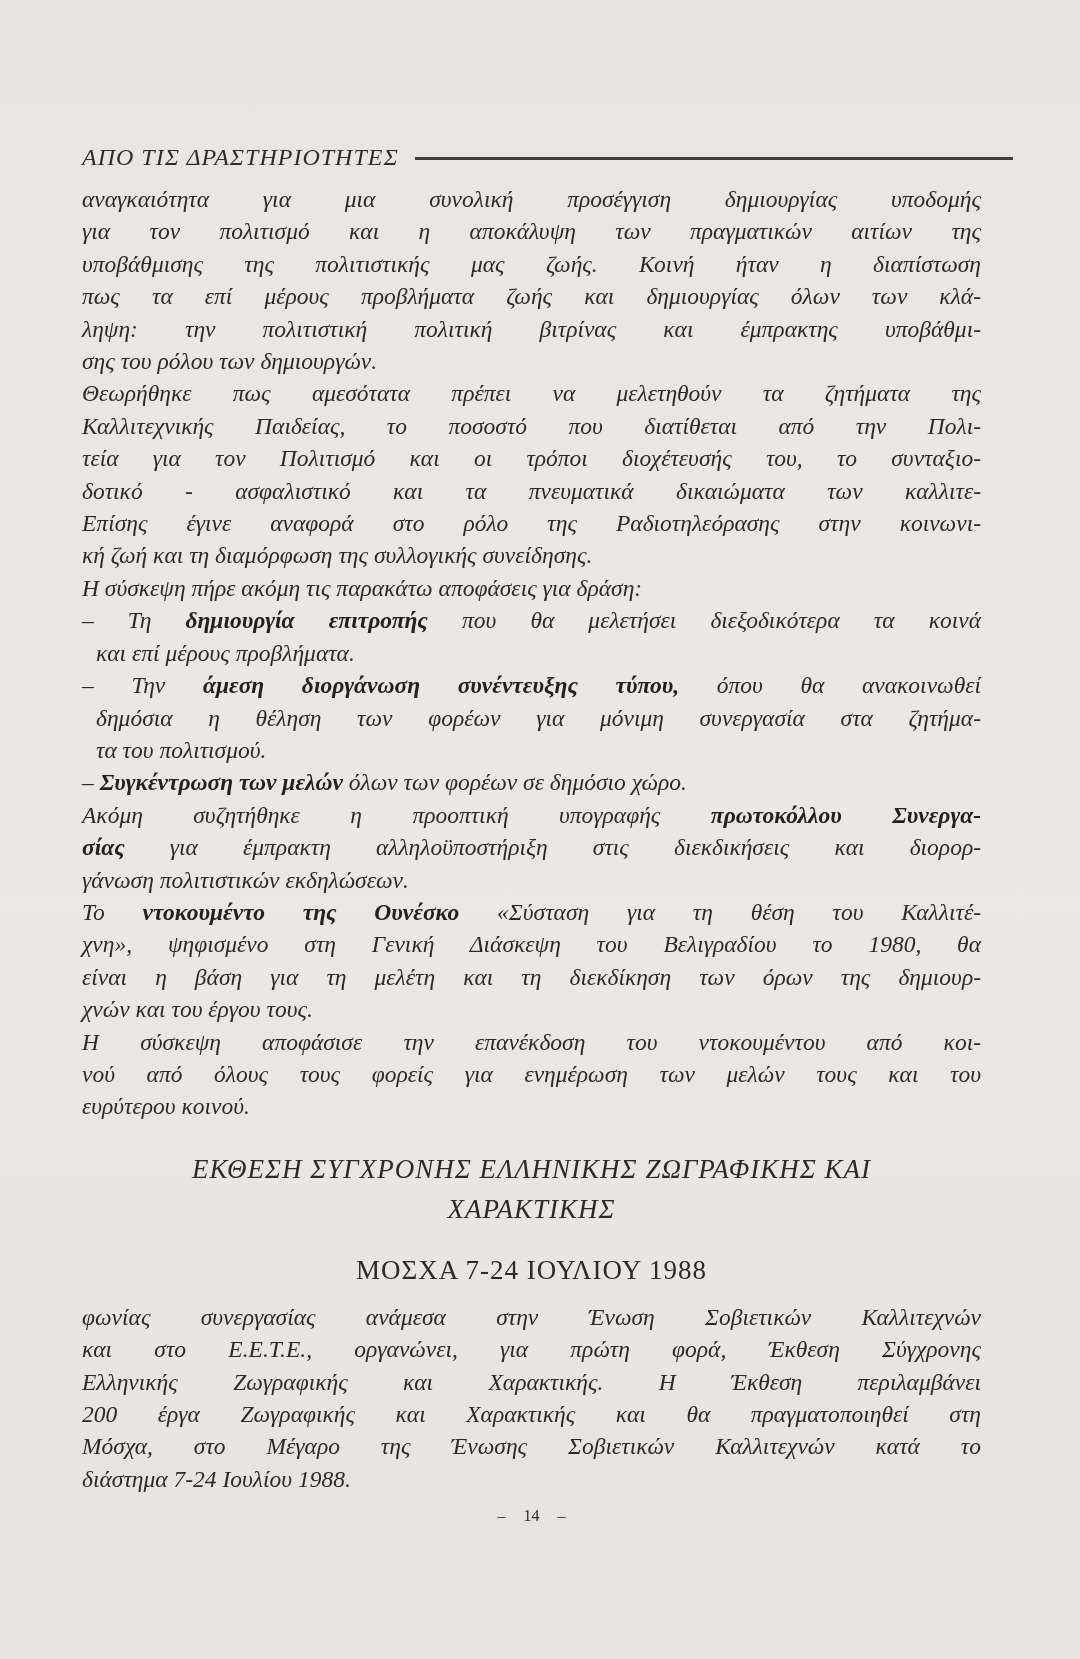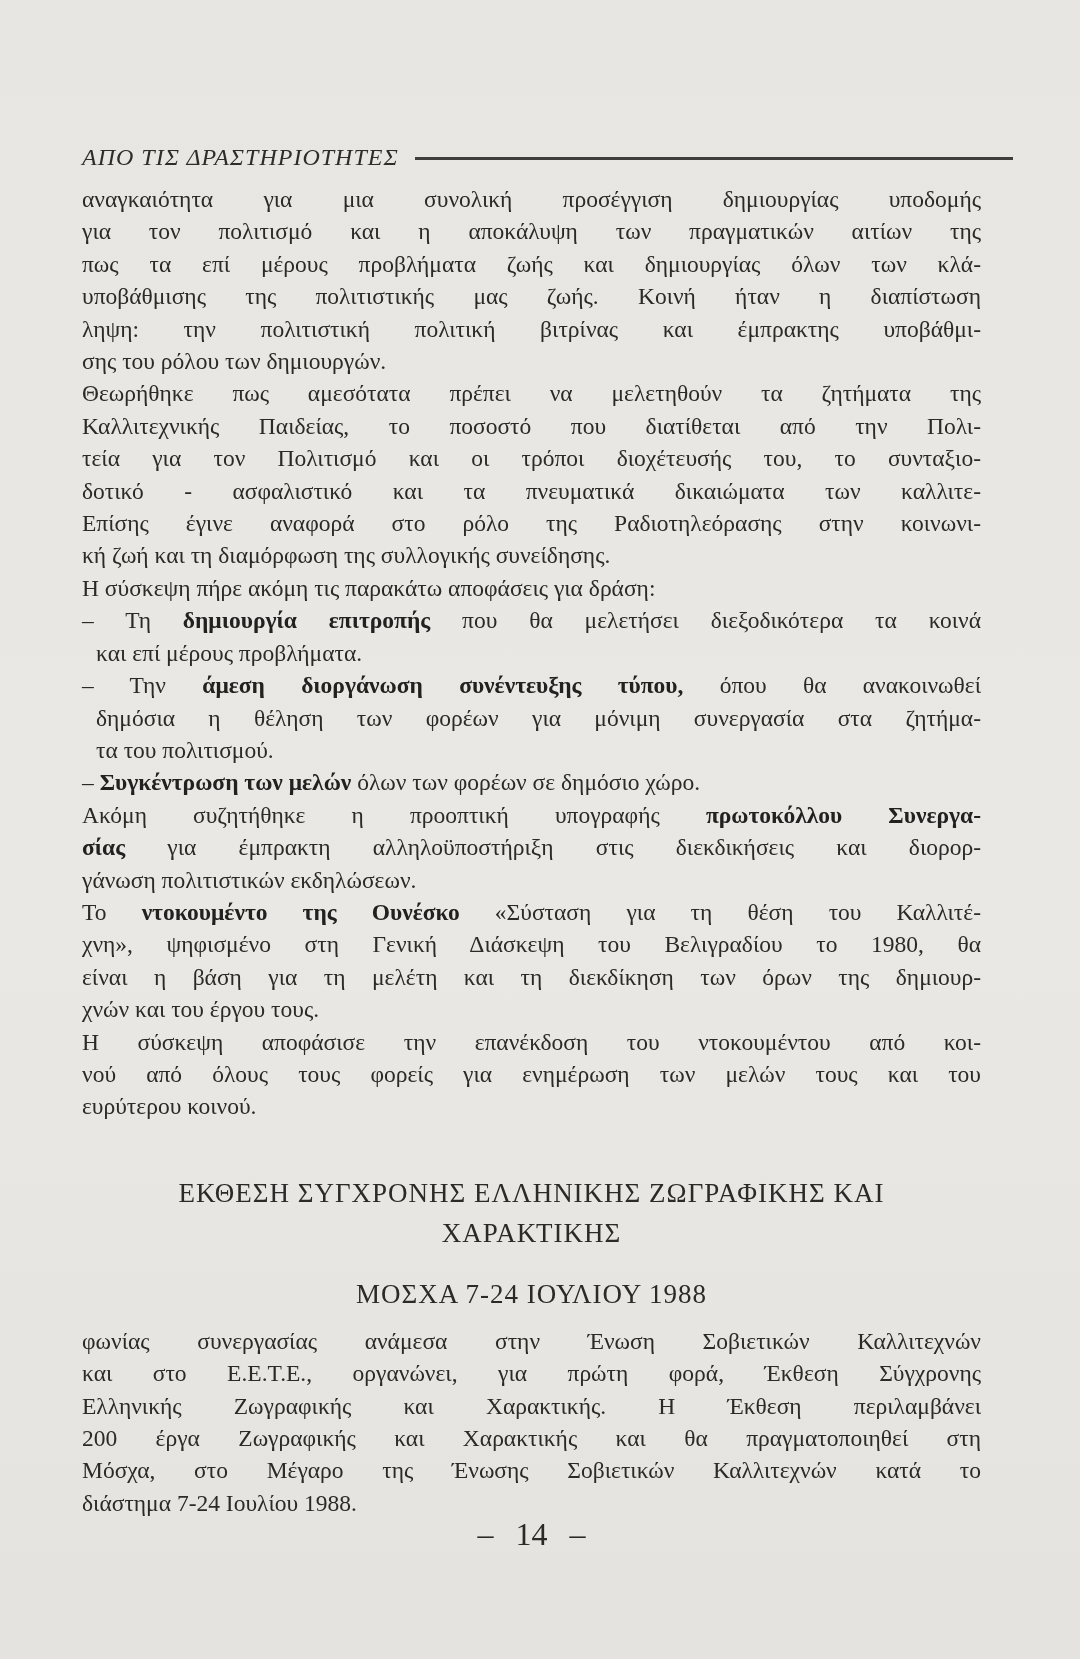--- a/index.html
+++ b/index.html
@@ -6,44 +6,44 @@
   .page{
     width:1080px;height:1659px;box-sizing:border-box;
     padding:144px 99px 0 82px;
     background:linear-gradient(180deg,#e8e6e3 0%,#eae8e5 55%,#e5e3e0 100%);
     font-family:"Liberation Serif","DejaVu Serif",serif;
     color:#2b2a28;overflow:hidden;
   }
   .running-header{display:flex;align-items:center;gap:16px;margin-bottom:12px;margin-right:-32px;}
   .rh-title{font-style:italic;font-size:24px;letter-spacing:1px;white-space:nowrap;color:#2e2d2b;}
   .rh-rule{flex:1;height:3px;background:#403e3c;margin-top:2px;}
-  .line{font-size:23.5px;line-height:32.4px;}
+  .line{font-size:23.5px;line-height:32.4px;font-style:italic;}
   .just{text-align:justify;text-align-last:justify;}
   .ind{padding-left:14px;}
   .b{font-weight:bold;color:#222120;}
-  .section-heading{margin-top:50px;}
+  .section-heading{margin-top:26px;}
   .section-heading .line{font-size:27px;line-height:40px;text-align:center;letter-spacing:1px;}
   .section-subheading{margin-top:24px;text-align:center;font-size:27px;line-height:34px;letter-spacing:1px;}
   .section-body{margin-top:14px;}
-  .page-number{margin-top:0;text-align:center;font-size:32px;line-height:30px;word-spacing:14px;}
+  .page-number{margin-top:6px;text-align:center;font-size:16px;line-height:30px;word-spacing:14px;}
 </style>
 </head>
 <body>
 
 <div class="page">
   <div class="running-header">
     <span class="rh-title">ΑΠΟ ΤΙΣ ΔΡΑΣΤΗΡΙΟΤΗΤΕΣ</span>
     <span class="rh-rule"></span>
   </div>
 
   <div class="body-text">
       <div class="line just"><span>αναγκαιότητα για μια συνολική προσέγγιση δημιουργίας υποδομής</span></div>
       <div class="line just"><span>για τον πολιτισμό και η αποκάλυψη των πραγματικών αιτίων της</span></div>
+      <div class="line just"><span>υποβάθμισης της πολιτιστικής μας ζωής. Κοινή ήταν η διαπίστωση</span></div>
       <div class="line just"><span>πως τα επί μέρους προβλήματα ζωής και δημιουργίας όλων των κλά-</span></div>
-      <div class="line just"><span>υποβάθμισης της πολιτιστικής μας ζωής. Κοινή ήταν η διαπίστωση</span></div>
       <div class="line just"><span>ληψη: την πολιτιστική πολιτική βιτρίνας και έμπρακτης υποβάθμι-</span></div>
       <div class="line"><span>σης του ρόλου των δημιουργών.</span></div>
       <div class="line just"><span>Θεωρήθηκε πως αμεσότατα πρέπει να μελετηθούν τα ζητήματα της</span></div>
       <div class="line just"><span>Καλλιτεχνικής Παιδείας, το ποσοστό που διατίθεται από την Πολι-</span></div>
       <div class="line just"><span>τεία για τον Πολιτισμό και οι τρόποι διοχέτευσής του, το συνταξιο-</span></div>
       <div class="line just"><span>δοτικό - ασφαλιστικό και τα πνευματικά δικαιώματα των καλλιτε-</span></div>
       <div class="line just"><span>Επίσης έγινε αναφορά στο ρόλο της Ραδιοτηλεόρασης στην κοινωνι-</span></div>
       <div class="line"><span>κή ζωή και τη διαμόρφωση της συλλογικής συνείδησης.</span></div>
       <div class="line"><span>Η σύσκεψη πήρε ακόμη τις παρακάτω αποφάσεις για δράση:</span></div>
       <div class="line just"><span>– Τη </span><span class="b">δημιουργία επιτροπής</span><span> που θα μελετήσει διεξοδικότερα τα κοινά</span></div>

